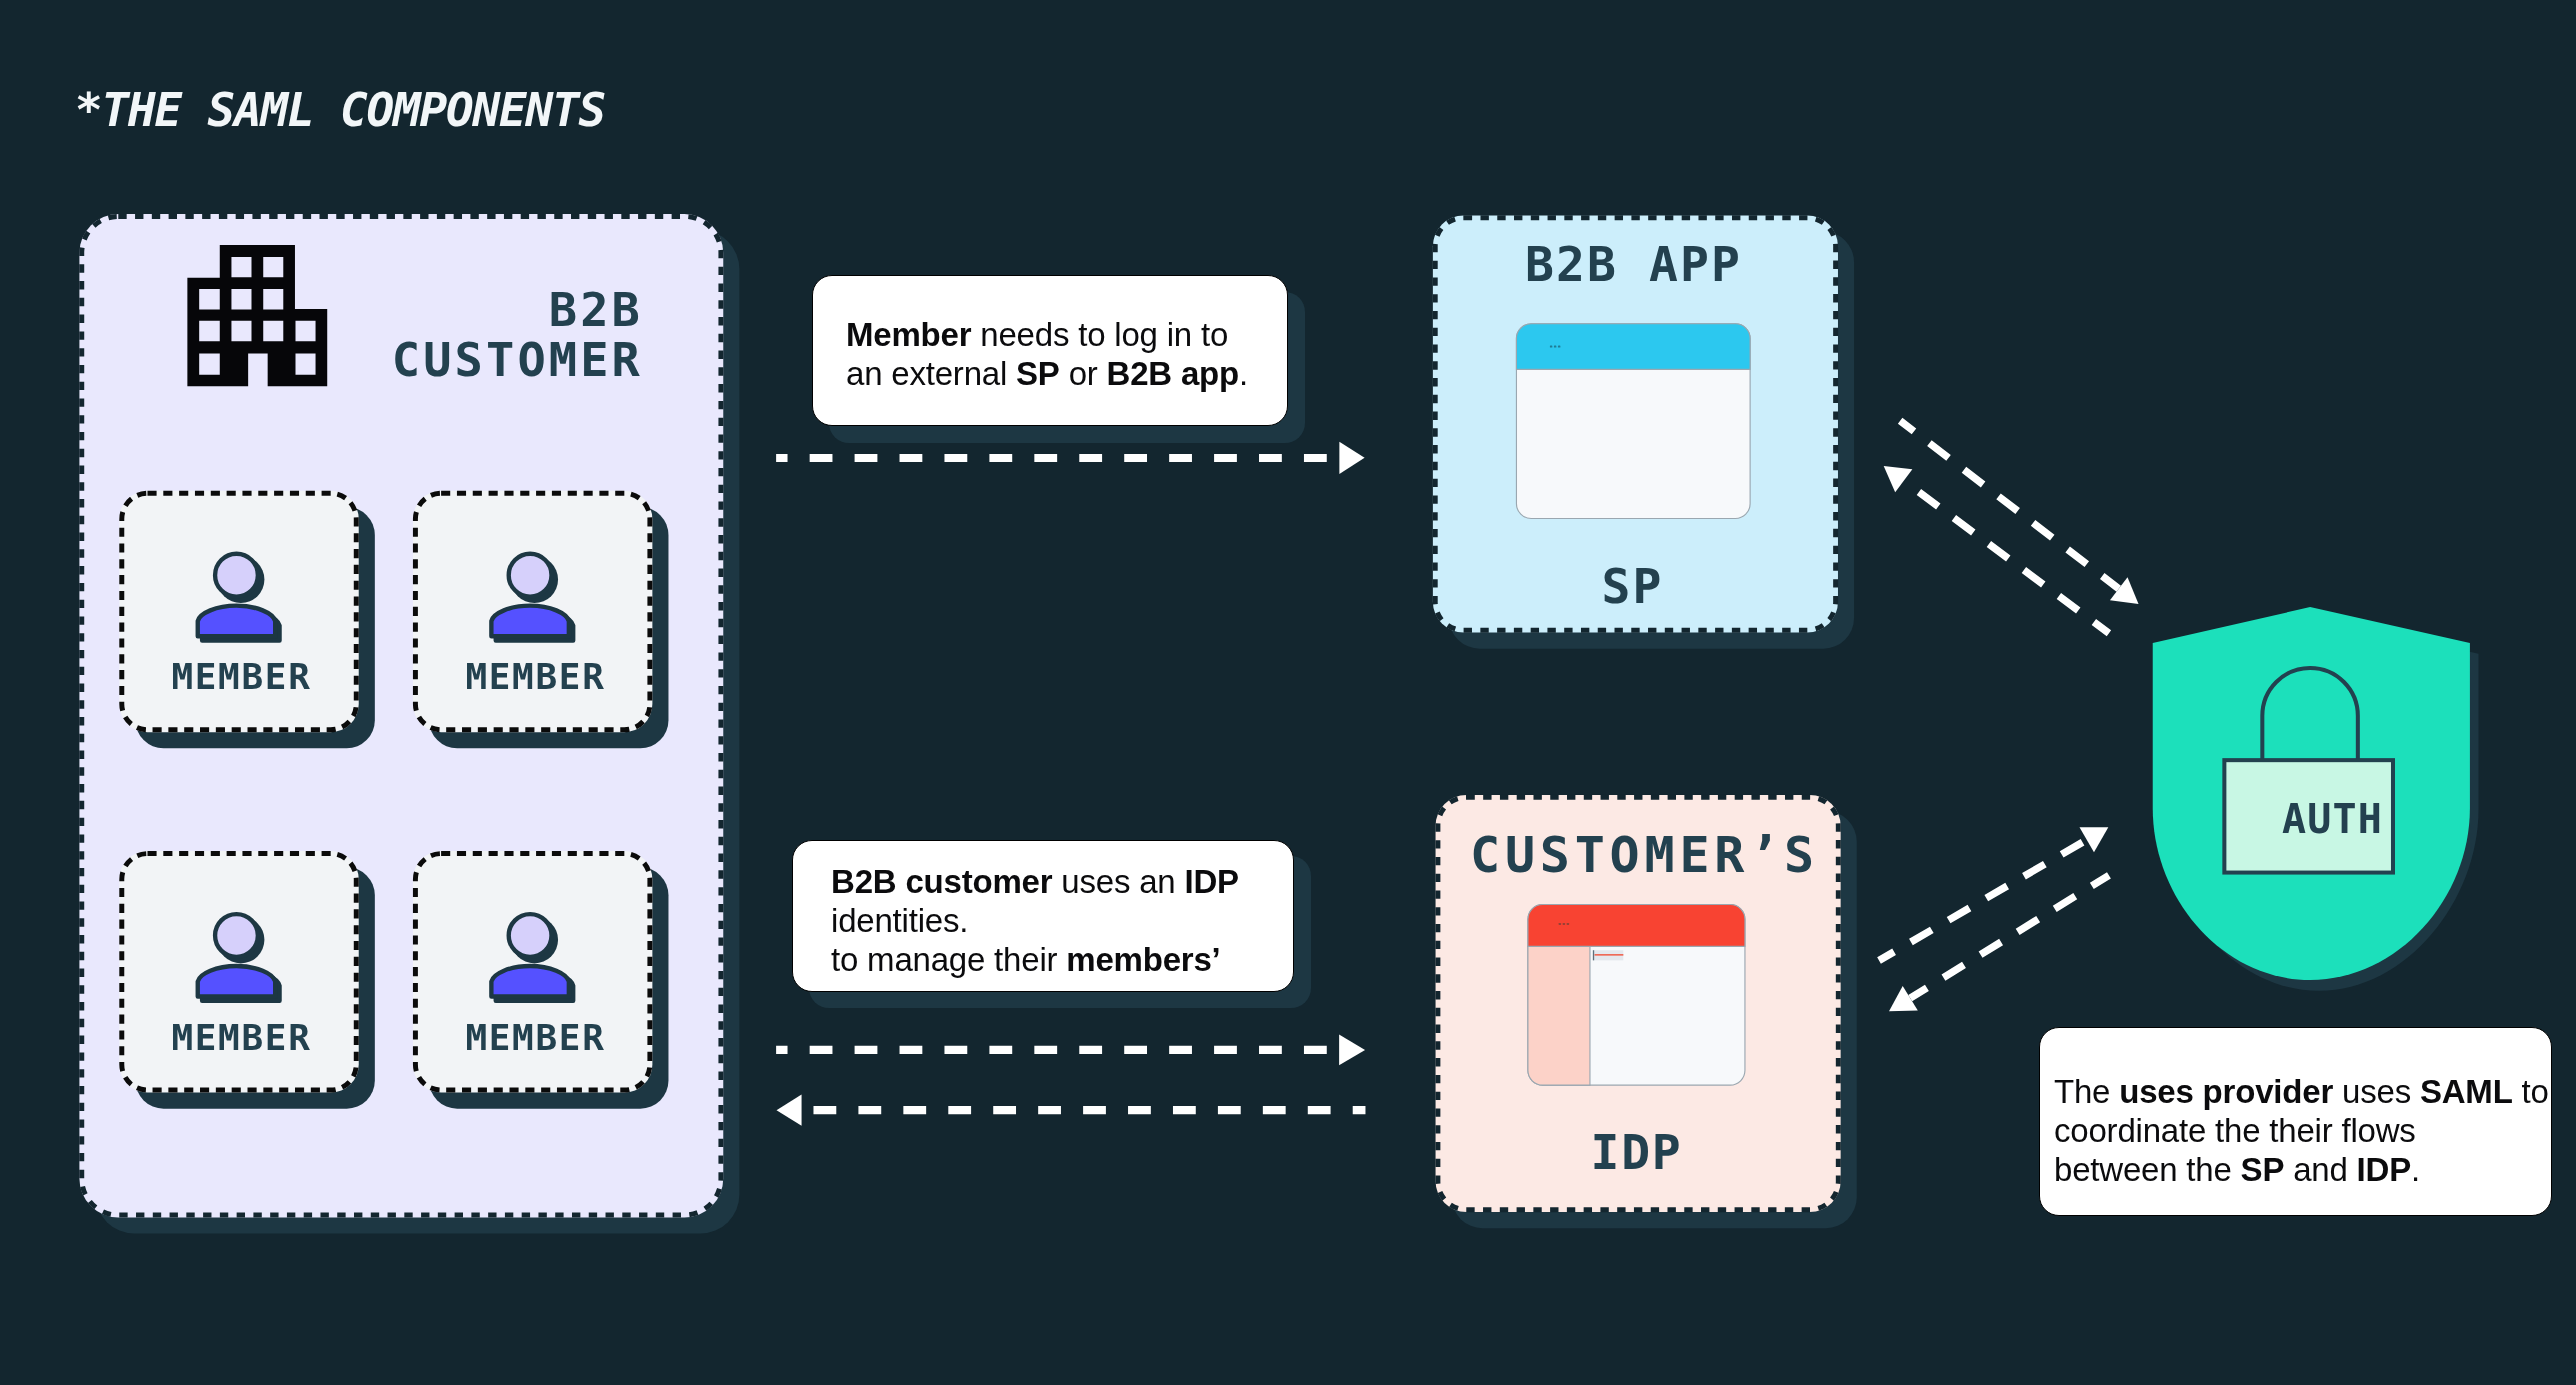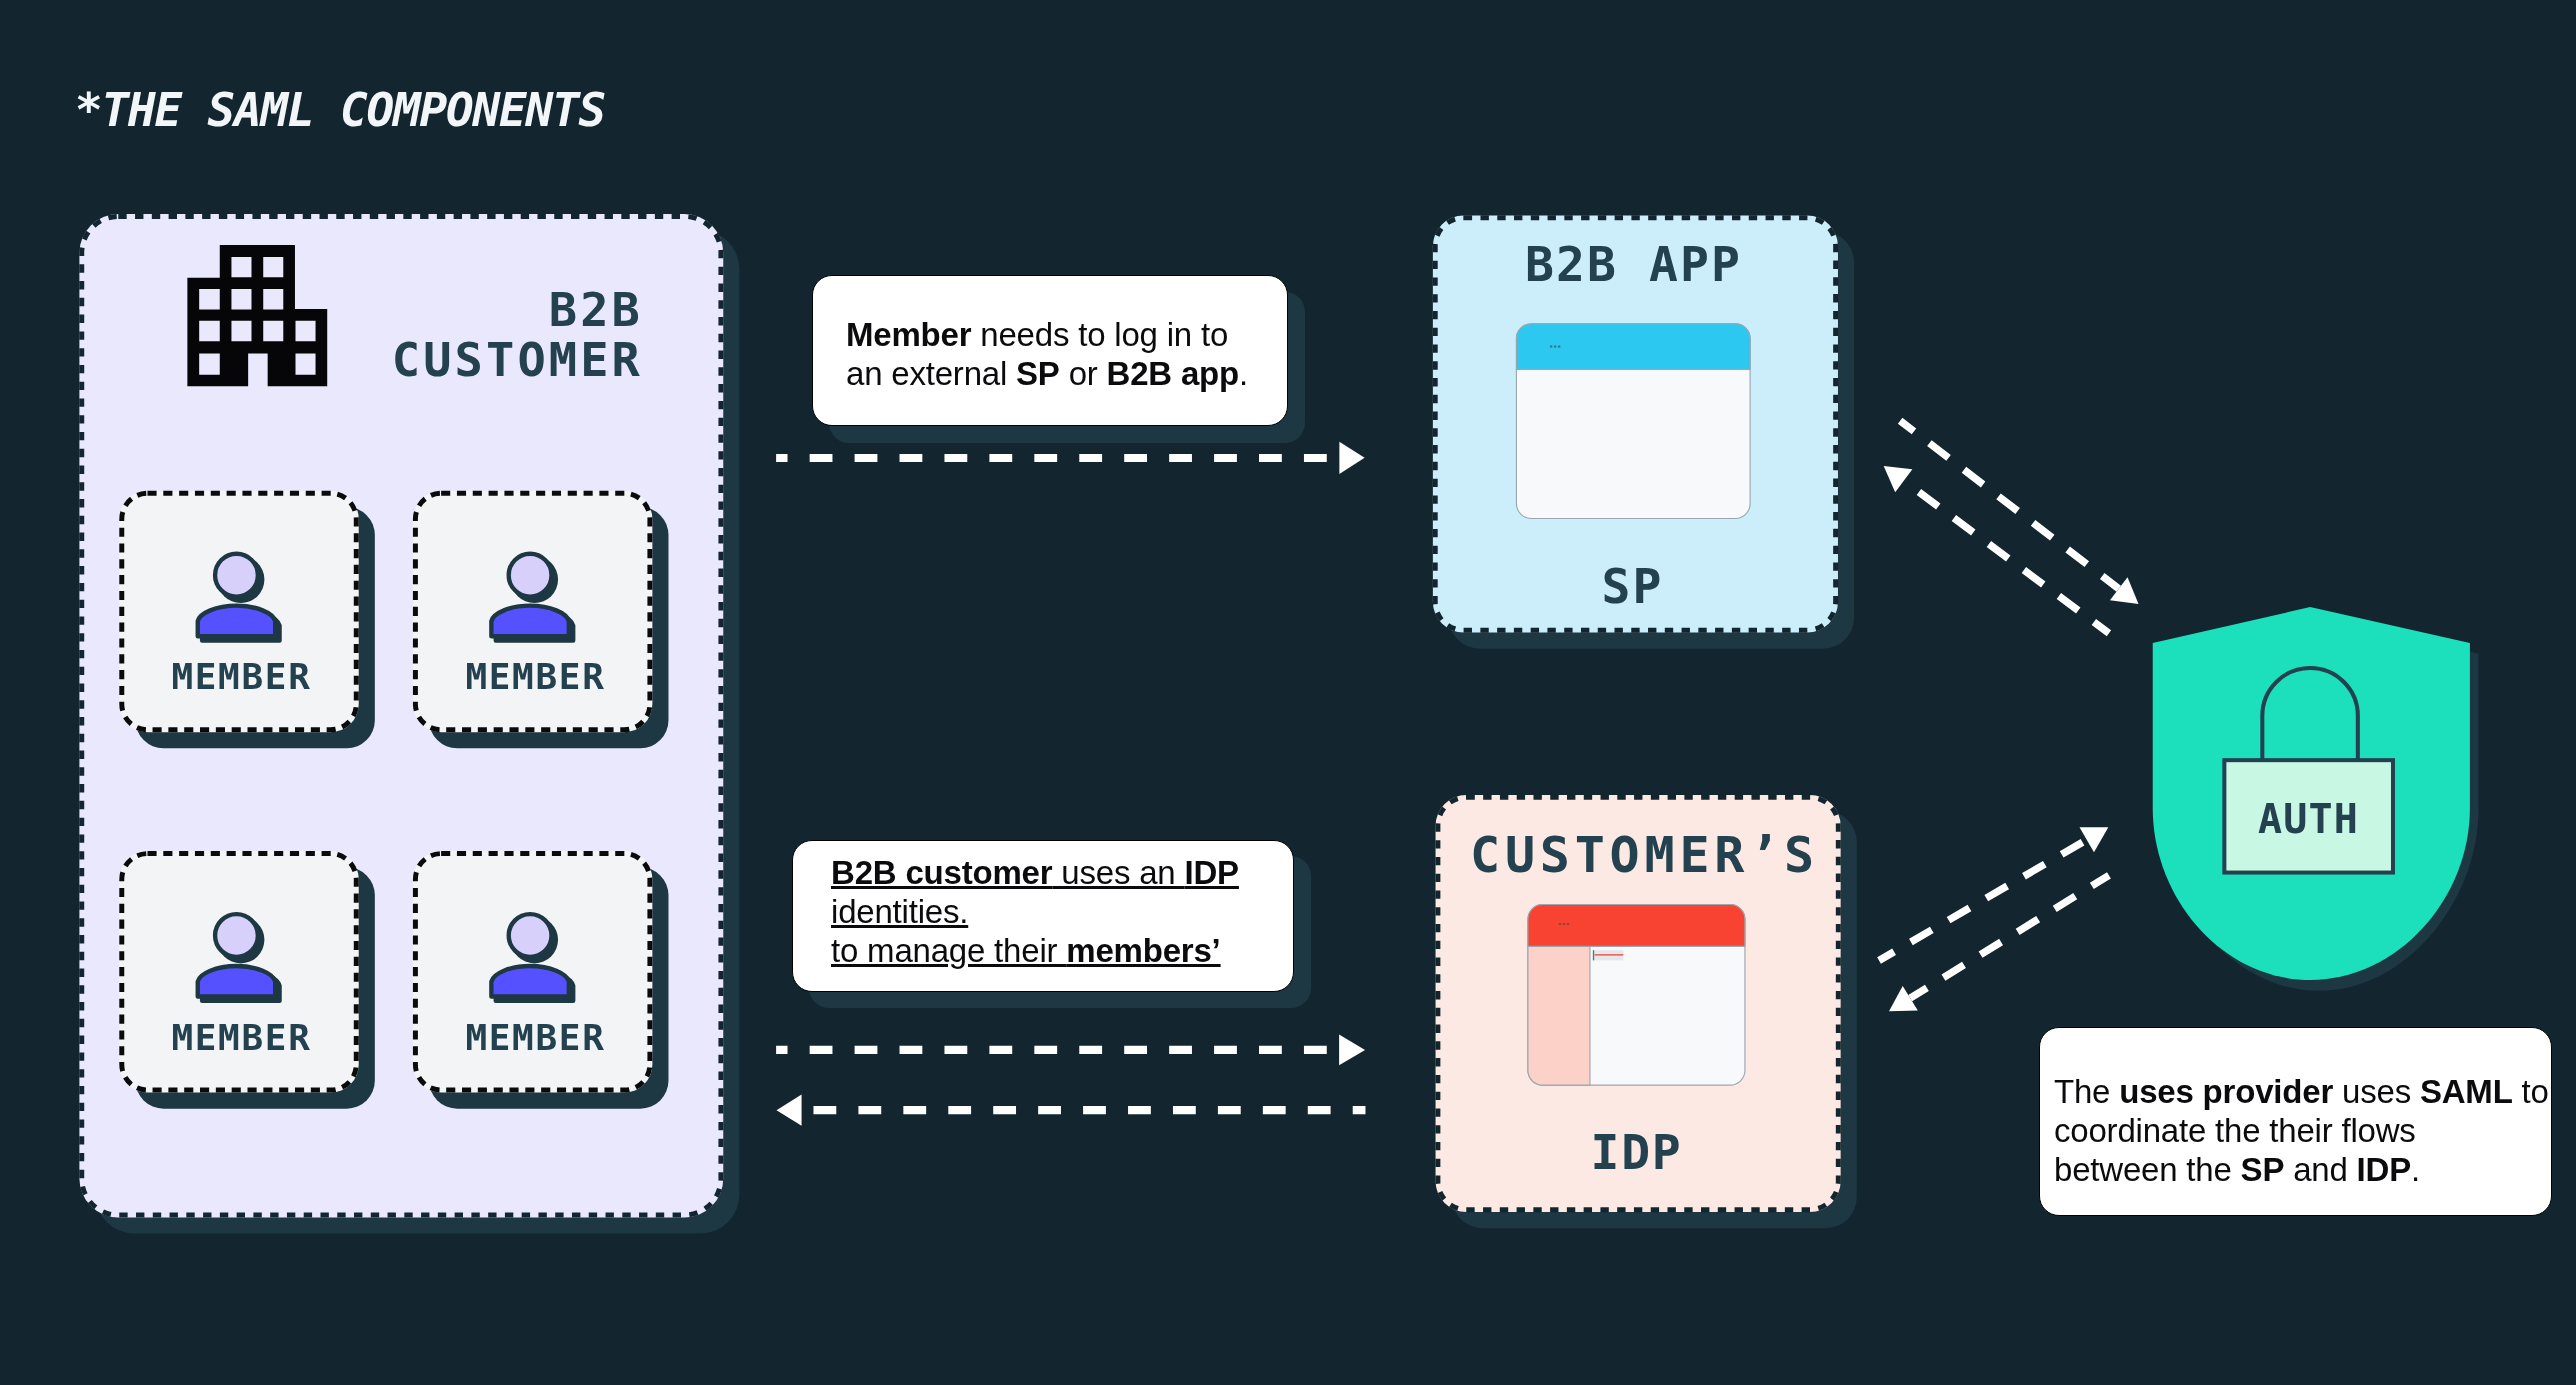--- a/index.html
+++ b/index.html
@@ -199,32 +199,32 @@
   <div class="monolabel" style="left:321px;top:248px;width:322px;font-size:47px;letter-spacing:3.1px;line-height:50px;text-align:right;">B2B
 CUSTOMER</div>
 
   <div id="member-labels">
       <div class="monolabel" style="left: 95px; top: 622px; width: 293px; font-size: 36px; letter-spacing: 1.7px; line-height: 1;">MEMBER</div>
       <div class="monolabel" style="left: 389px; top: 622px; width: 293px; font-size: 36px; letter-spacing: 1.7px; line-height: 1;">MEMBER</div>
       <div class="monolabel" style="left: 95px; top: 983px; width: 293px; font-size: 36px; letter-spacing: 1.7px; line-height: 1;">MEMBER</div>
       <div class="monolabel" style="left: 389px; top: 983px; width: 293px; font-size: 36px; letter-spacing: 1.7px; line-height: 1;">MEMBER</div>
     </div>
 
-  <div class="monolabel" style="left:2224px;top:762px;width:169px;font-size:40px;letter-spacing:1.2px;line-height:1;">AUTH</div>
+  <div class="monolabel" style="left:2224px;top:762px;width:169px;font-size:40px;letter-spacing:1.2px;line-height:1;padding-left:24px;">AUTH</div>
 
   <div class="callout-shadow" style="left:829px;top:255px;width:476px;height:151px;"></div>
   <div class="callout" id="callout-member-login" style="left:812px;top:238px;width:476px;height:151px;">
       <div class="callout-inner" style="left: 33px; top: 39px; white-space: nowrap;">
         <div><b>Member</b><span> needs to log in to</span></div>
         <div><span>an external </span><b>SP</b><span> or </span><b>B2B app</b><span>.</span></div>
       </div>
     </div>
   <div class="callout-shadow" style="left:809px;top:819px;width:502px;height:152px;"></div>
   <div class="callout" id="callout-idp-manage" style="left:792px;top:803px;width:502px;height:152px;">
-      <div class="callout-inner" style="left: 38px; top: 12px; white-space: nowrap; text-decoration: underline;">
+      <div class="callout-inner" style="left: 38px; top: 21px; white-space: nowrap;">
         <div><b>B2B customer</b><span> uses an </span><b>IDP</b></div>
         <div><span>identities.</span></div>
         <div><span>to manage their </span><b>members’</b></div>
       </div>
     </div>
   <div class="callout" id="callout-auth-saml" style="left:2039px;top:990px;width:513px;height:189px;">
       <div class="callout-inner" style="left: 14px; top: 44px; white-space: nowrap;">
         <div><span>The </span><b>uses provider</b><span> uses </span><b>SAML</b><span> to</span></div>
         <div><span>coordinate the their flows</span></div>
         <div><span>between the </span><b>SP</b><span> and </span><b>IDP</b><span>.</span></div>

